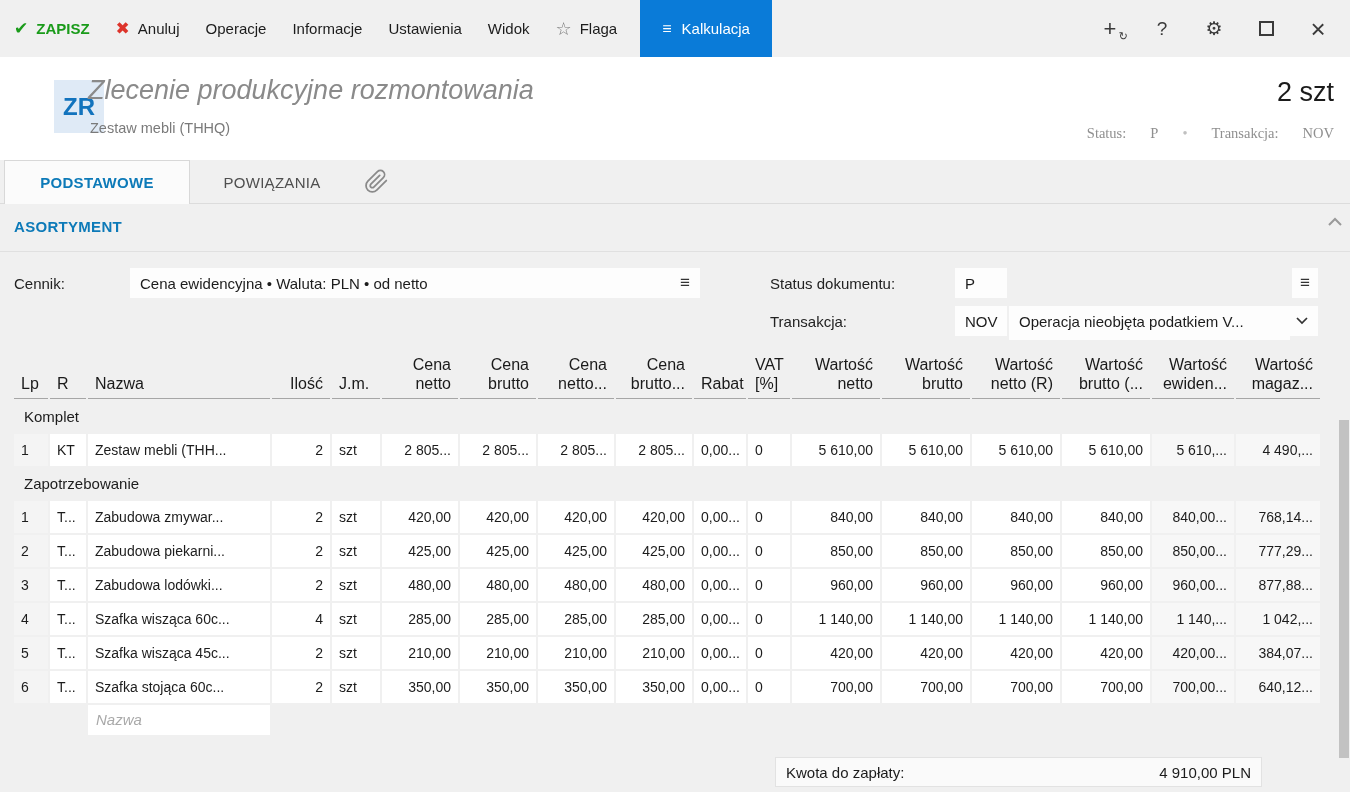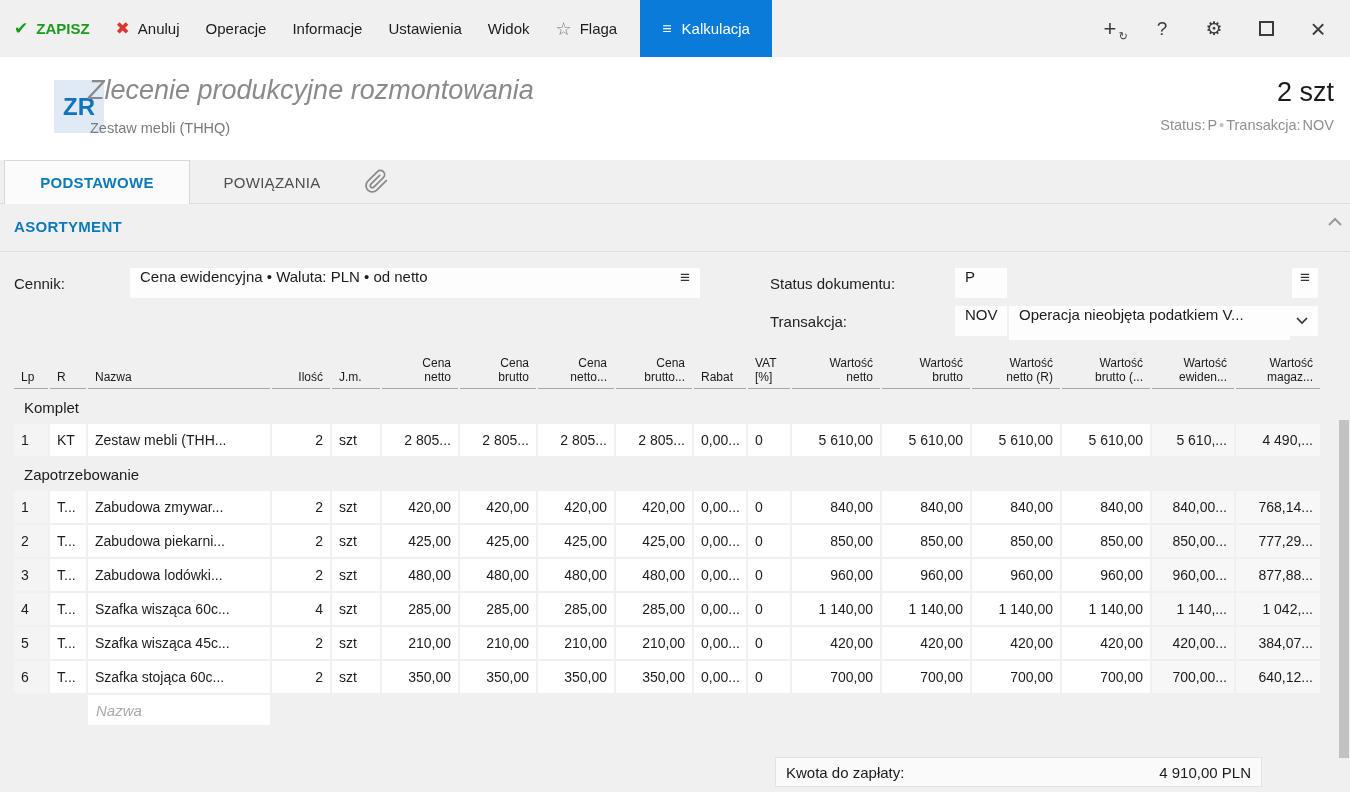--- a/index.html
+++ b/index.html
@@ -28,50 +28,50 @@
   .maxico { width:15px; height:15px; border:2px solid #3a3a3a; display:inline-block; }
   .closeico { font-size:26px; line-height:1; }
 
   
   .dochead { position:absolute; top:57px; left:0; right:0; height:103px; background:#fff; }
   .badge { position:absolute; left:14px; top:23px; width:50px; height:53px; background:#dfeaf6;
            color:#1273bd; font-weight:bold; font-size:24px; display:flex; align-items:center; justify-content:center;margin-left:40px; }
   .doctitle { position:absolute; left:88px; top:18px; font-size:27px; font-style:italic; color:#8a8a8a; }
   .docsub { position:absolute; left:90px; top:63px; font-size:14.5px; color:#7a7a7a; }
   .docqty { position:absolute; right:16px; top:20px; font-size:27px; color:#1b1b1b; }
-  .docstatus { position:absolute; right:16px; top:60px; font-size:14.5px; color:#8f8f8f; display:flex; gap:2px; }
+  .docstatus { position:absolute; right:16px; top:68px; font-size:14.5px; color:#8f8f8f; display:flex; gap:24px;font-family:Liberation Serif, serif; }
 
   
   .tabstrip { position:absolute; top:160px; left:0; right:0; height:44px; background:#f0f0f0;
               border-bottom:1px solid #dcdcdc; }
   .tab { position:absolute; top:0; height:44px; display:flex; align-items:center; justify-content:center;
          font-size:15px; letter-spacing:.3px; }
   .tab.active { left:4px; width:186px; background:#fbfbfb; border:1px solid #d8d8d8; border-bottom:none;
                 color:var(--accent-text); font-weight:bold; }
   .tab.plain { left:198px; width:148px; color:#4f4f4f; }
   .clipwrap { position:absolute; left:364px; top:9px; }
 
   
   .secttitle { position:absolute; left:14px; top:218px; font-size:15px; font-weight:bold; color:var(--accent-text); letter-spacing:.3px; }
   .sectline { position:absolute; left:0; right:0; top:251px; height:1px; background:#e0e0e0; }
   .scrollup { position:absolute; right:8px; top:212px; }
 
   
   .flabel { position:absolute; font-size:15px; color:#222; }
-  .fbox { position:absolute; height:30px; background:#fdfdfd; display:flex; 
+  .fbox { position:absolute; height:30px; background:#fdfdfd; display:flex; align-items:center;
           font-size:15px; padding:0 10px; white-space:nowrap; overflow:hidden; }
   .fbox .grow { flex:1; }
   .fbox .menu-glyph { color:#333; font-size:17px; }
   .chev { display:flex; align-items:center; margin-left:8px; }
 
   
   .table { position:absolute; left:14px; top:356px; width:1308px; }
   .thead, .trow, .newrow { display:grid; column-gap:2px;
     grid-template-columns:34px 36px 182px 58px 48px 76px 76px 76px 76px 52px 42px 88px 88px 88px 88px 82px 84px; }
-  .th { white-space:pre-line; font-size:12px; padding:0 7px 4px 7px; border-bottom:1px solid #a6a6a6;
+  .th { white-space:pre-line; font-size:16px; padding:0 7px 4px 7px; border-bottom:1px solid #a6a6a6;
         display:flex; align-items:flex-end; line-height:1.18; color:#1a1a1a; }
   .th.al-r { justify-content:flex-end; text-align:right; }
   .grouprow { height:30px; display:flex; align-items:center; padding-left:10px; font-size:15px; margin-top:3px; }
   .trow { margin-top:2px; }
   .td { background:#fff; height:32px; line-height:32px; padding:0 7px; font-size:14px;
         overflow:hidden; white-space:nowrap; }
   .td.al-r { text-align:right; }
   .td.lp { background:#f4f4f4; }
   .td.calc { background:#f7f7f7; }
   .newrow { margin-top:2px; }

